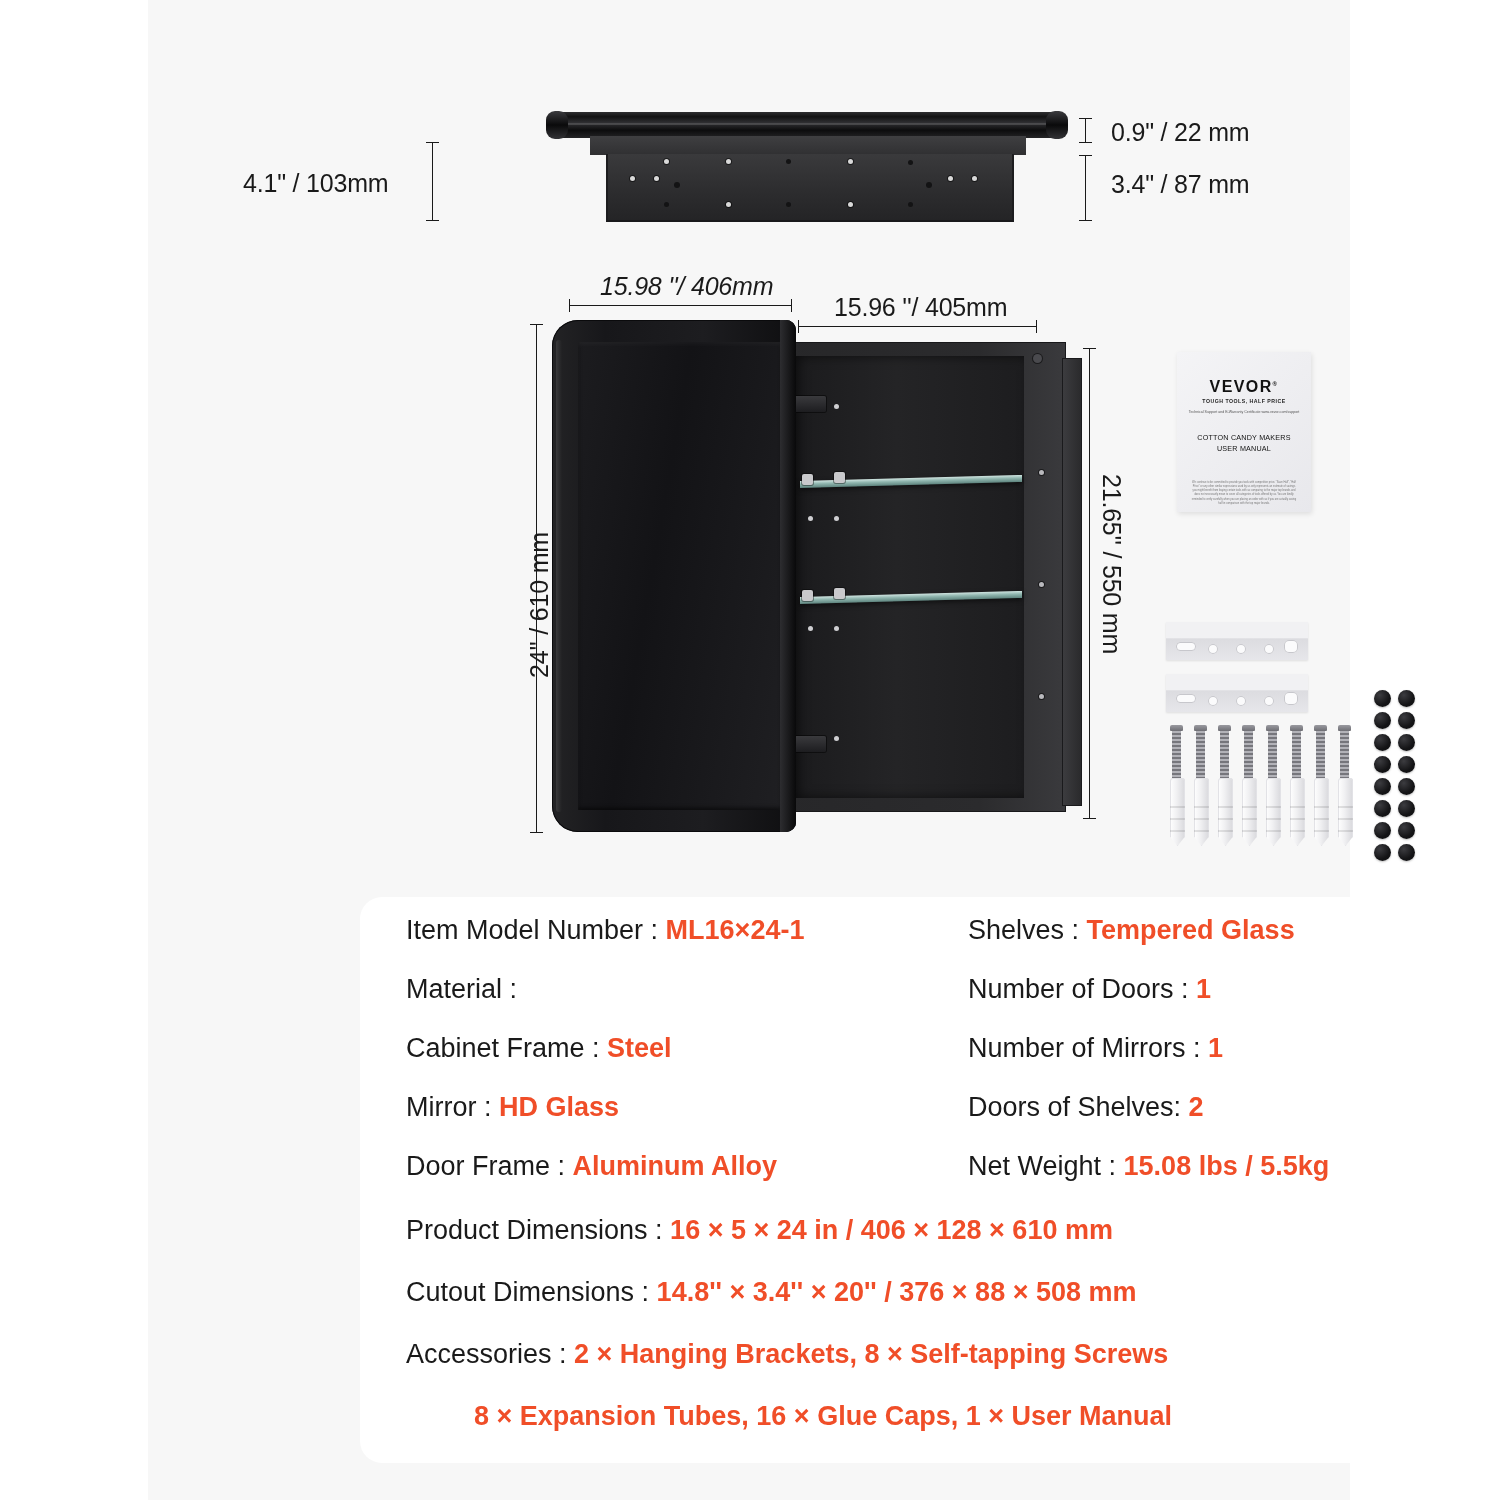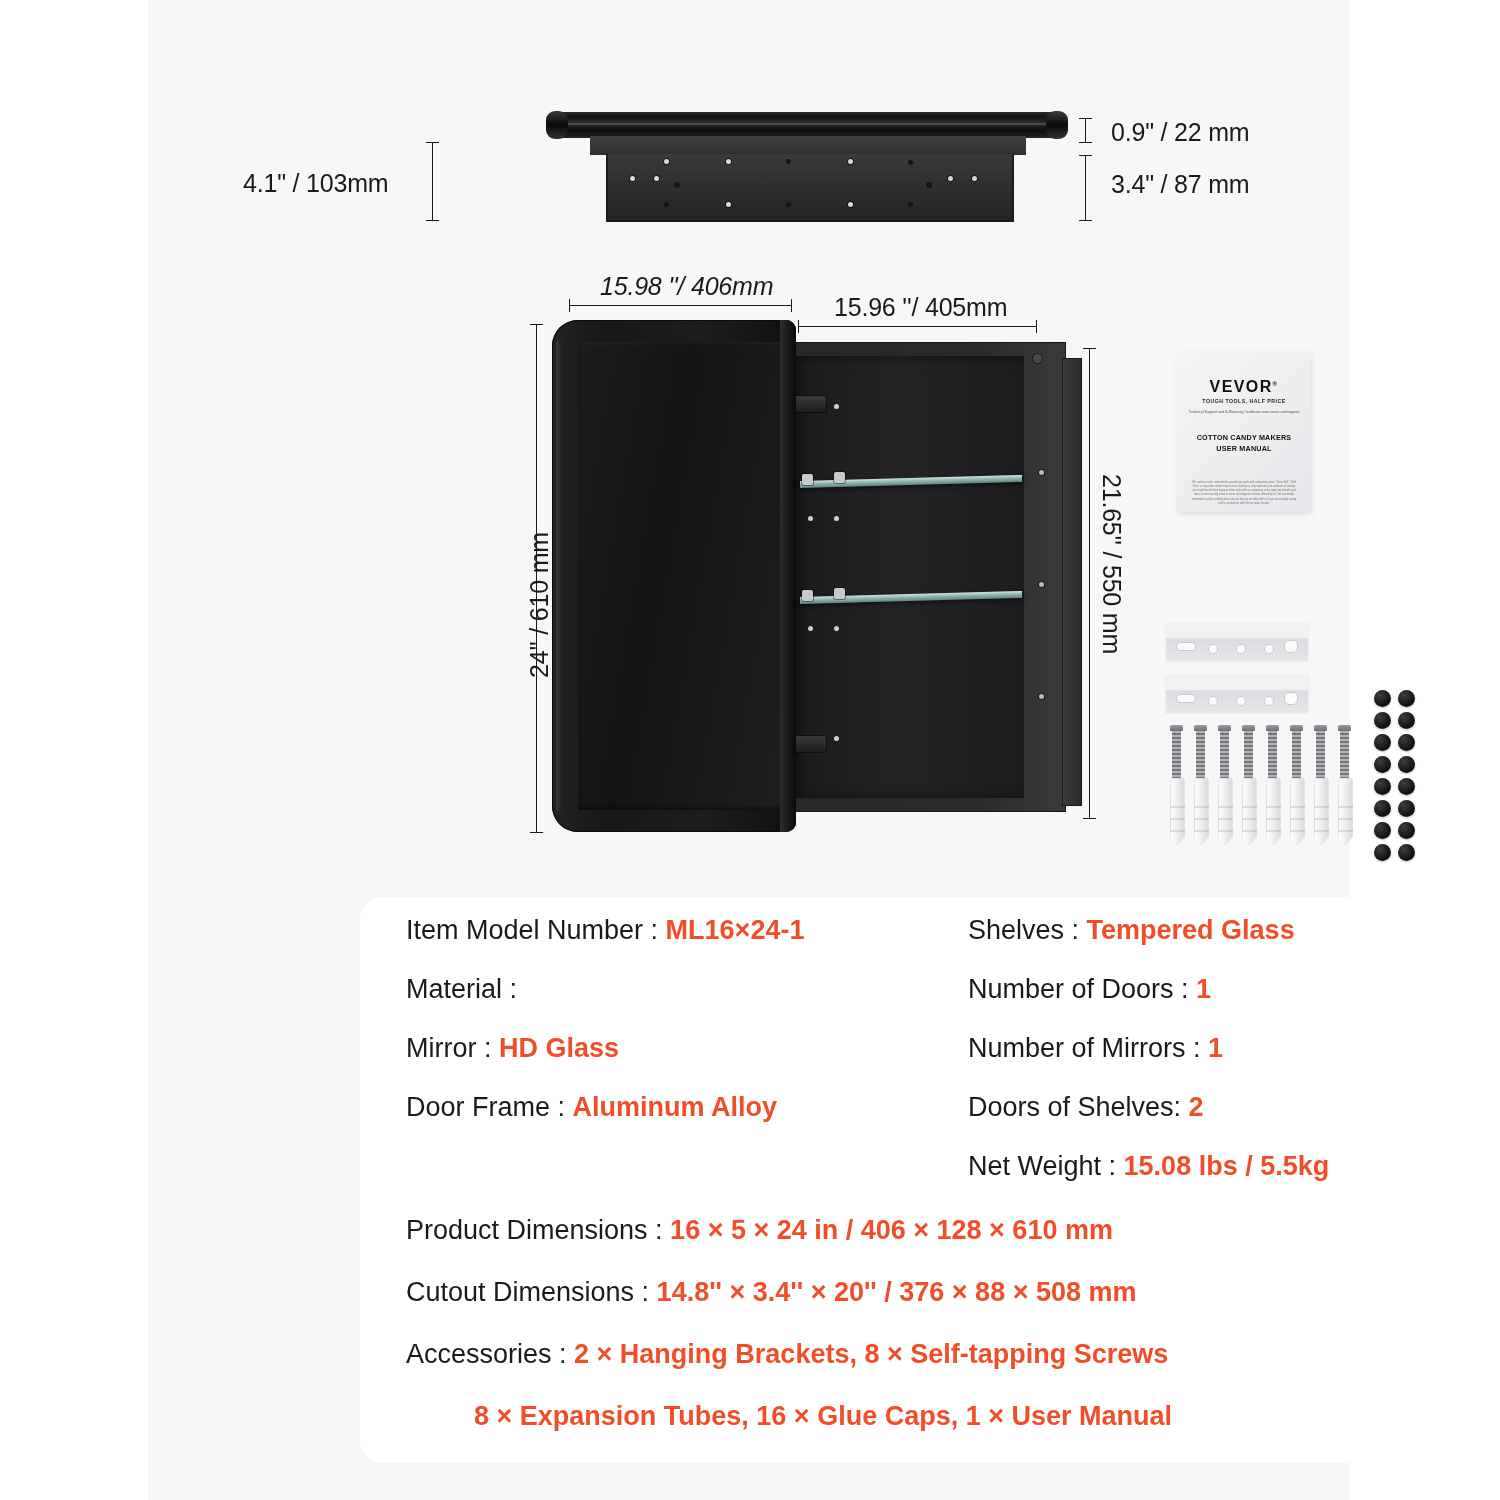--- a/index.html
+++ b/index.html
@@ -148,21 +148,21 @@
     box-shadow:1px 2px 5px rgba(0,0,0,.10);
   }
   .m-logo{
     text-align:center;margin-top:26px;
     font-size:16px;font-weight:bold;letter-spacing:1.4px;color:#111;
     font-family:"Liberation Sans", sans-serif;
   }
   .m-logo sup{font-size:6px;vertical-align:super;}
   .m-tag{text-align:center;font-size:5.2px;letter-spacing:.5px;color:#222;margin-top:2px;font-weight:bold;}
   .m-sub{text-align:center;font-size:3.6px;color:#555;margin-top:6px;padding:0 6px;line-height:1.5;}
-  .m-title{text-align:center;font-size:7.2px;font-weight:bold;color:#111;margin-top:18px;line-height:1.5;letter-spacing:.2px;}
+  .m-title{text-align:center;font-size:7.2px;font-weight:normal;color:#111;margin-top:18px;line-height:1.5;letter-spacing:.2px;}
   .m-body{font-size:2.6px;color:#777;margin-top:26px;padding:0 14px;line-height:1.6;text-align:center;}
 
   
   .acc{position:absolute;left:1018px;top:622px;width:250px;height:215px;}
   .bracket{
     position:absolute;left:0;width:142px;height:38px;
     background:linear-gradient(180deg,#f1f1f3 0%,#f1f1f3 42%,#dcdce0 44%,#e6e6ea 100%);
     box-shadow:0 1px 2px rgba(0,0,0,.10);
   }
   .bracket .bh{position:absolute;top:22px;background:#fbfbfc;border-radius:50%;box-shadow:inset 0 0 0 1px #c7c7cc;}
@@ -458,20 +458,23 @@
     <div class="speccard">
 
       <div class="col-l">
         <div class="rowbox">
           <span class="srow"><span>Item Model Number : </span><span class="sval">ML16×24-1</span></span>
         </div>
         <div class="rowbox">
           <span class="srow"><span>Material :</span><span class="sval"></span></span>
         </div>
         <div class="rowbox">
+          <span class="srow"><span>Cabinet Frame : </span><span class="sval">Steel</span></span>
+        </div>
+        <div class="rowbox">
           <span class="srow"><span>Mirror : </span><span class="sval">HD Glass</span></span>
         </div>
         <div class="rowbox">
           <span class="srow"><span>Door Frame : </span><span class="sval">Aluminum Alloy</span></span>
         </div>
       </div>
 
       <div class="col-r">
         <div class="rowbox">
           <span class="srow"><span>Shelves : </span><span class="sval">Tempered Glass</span></span>

